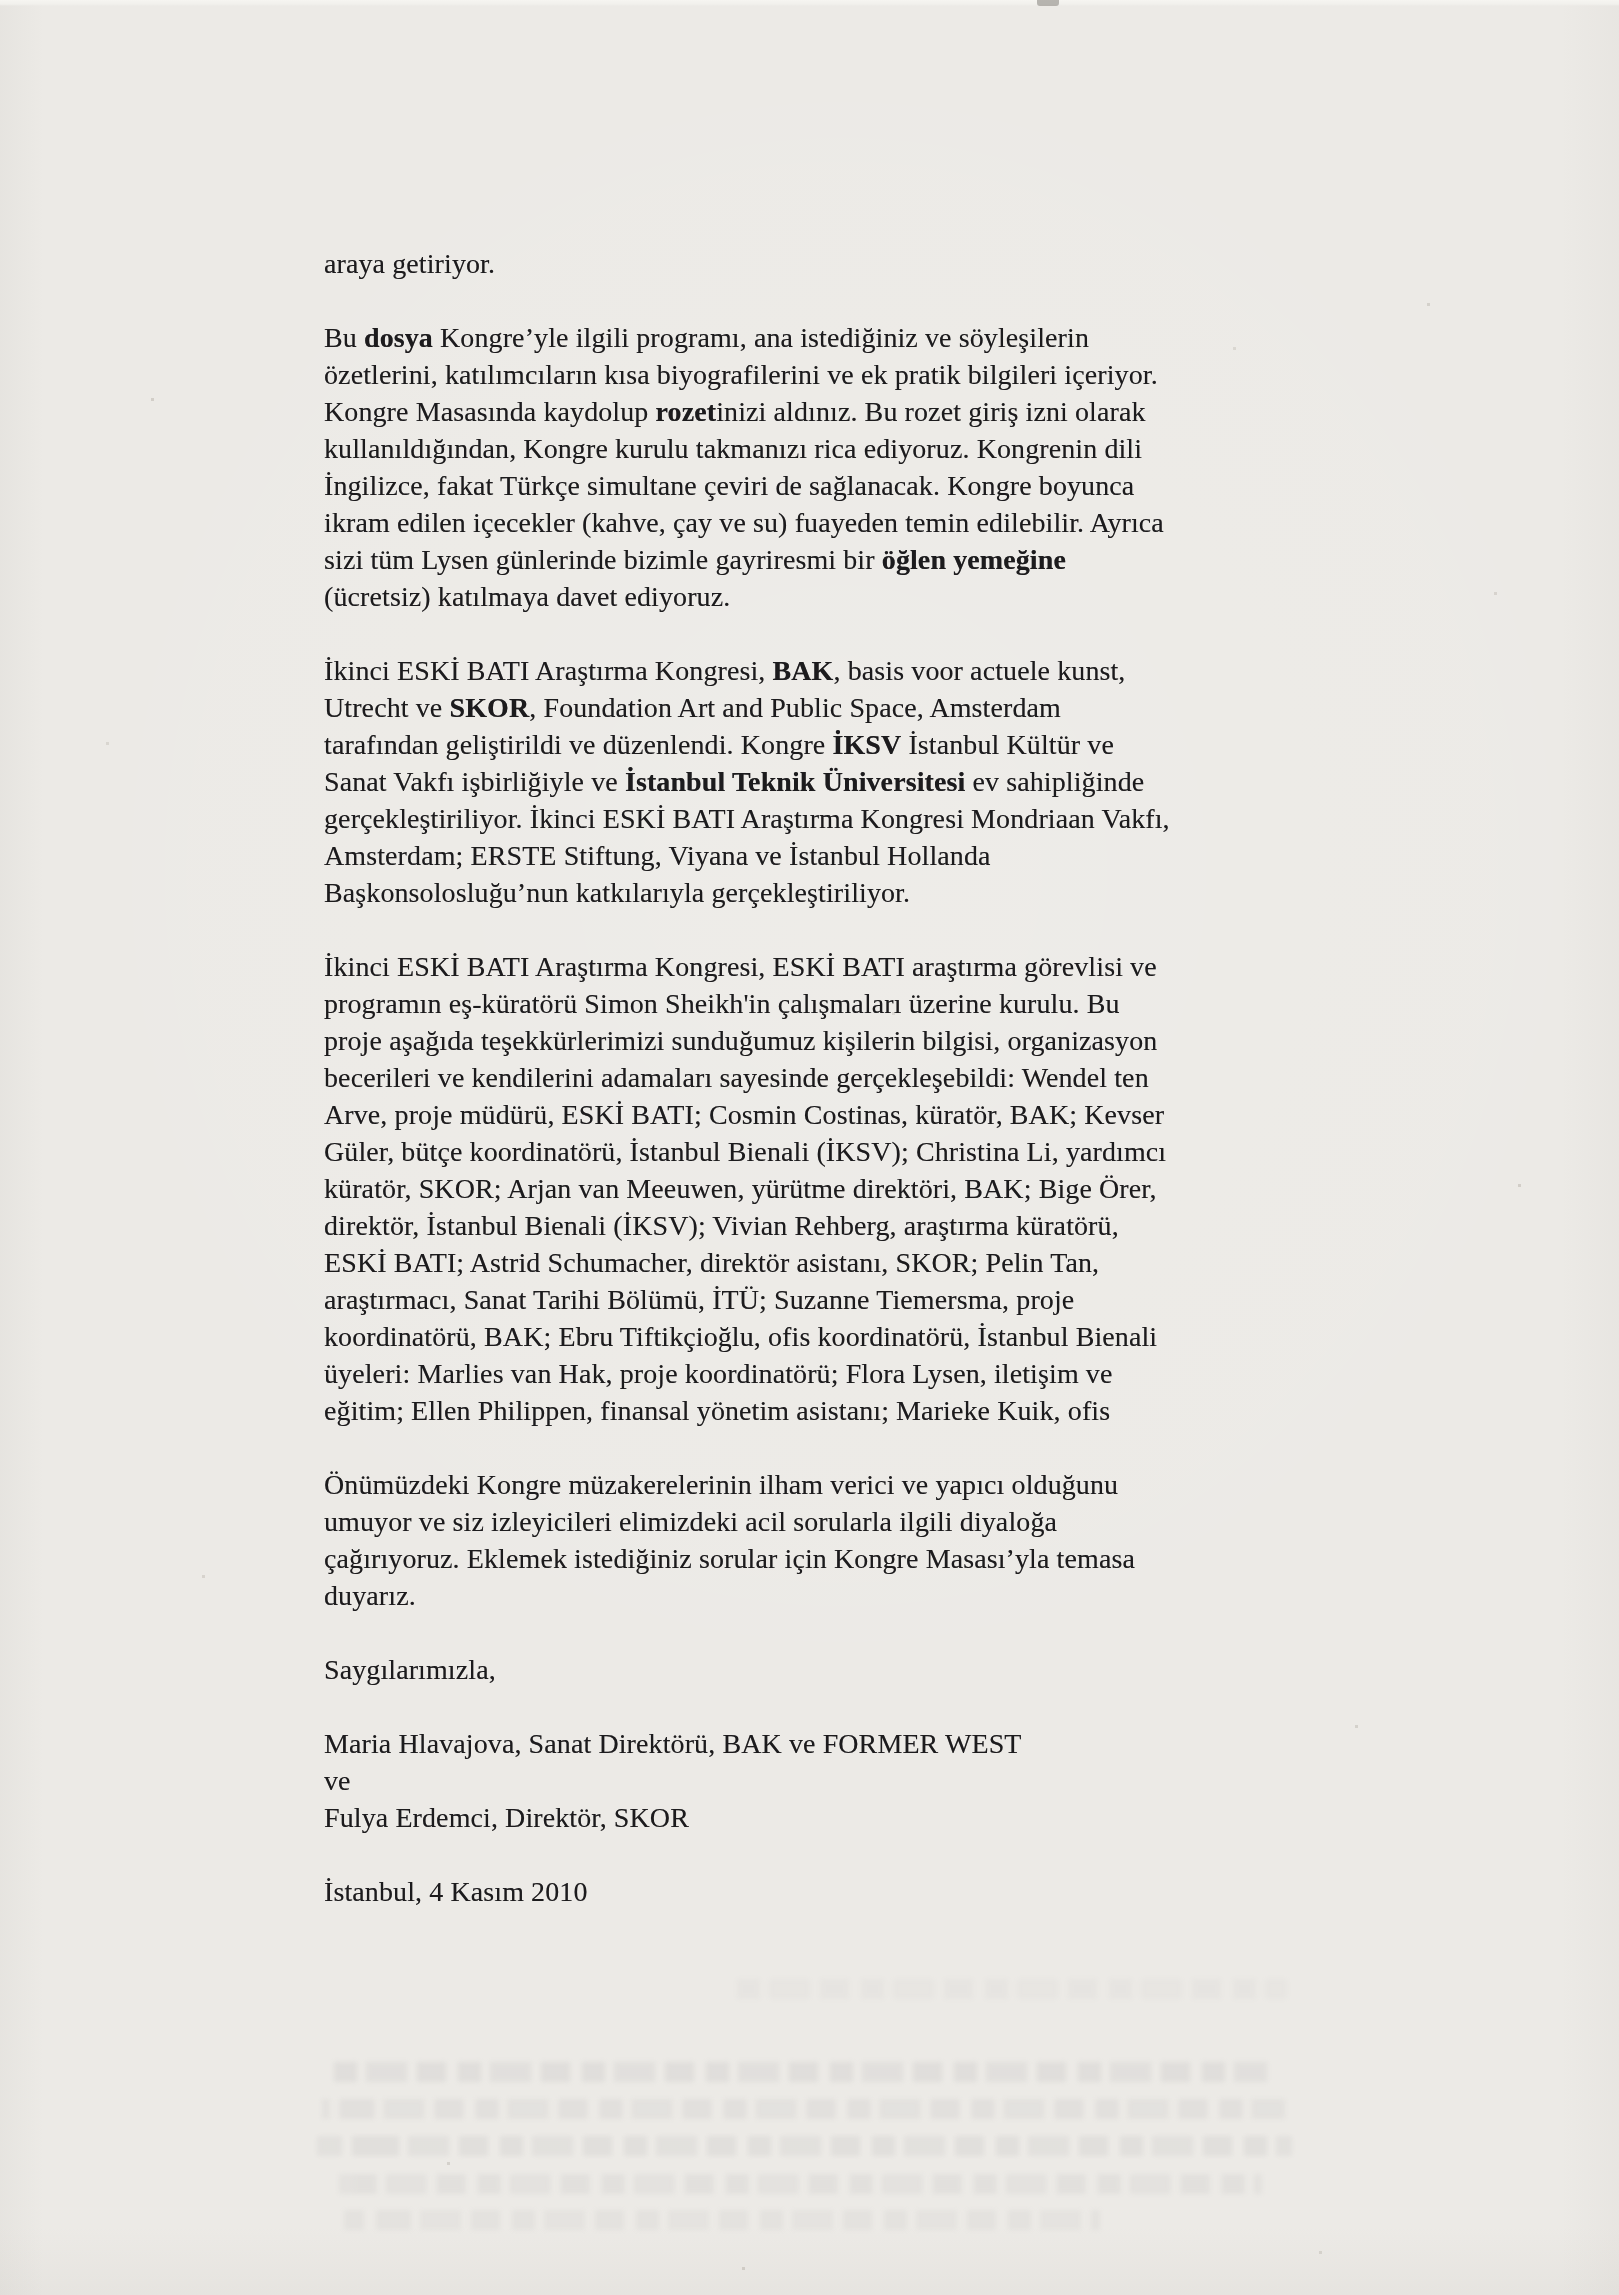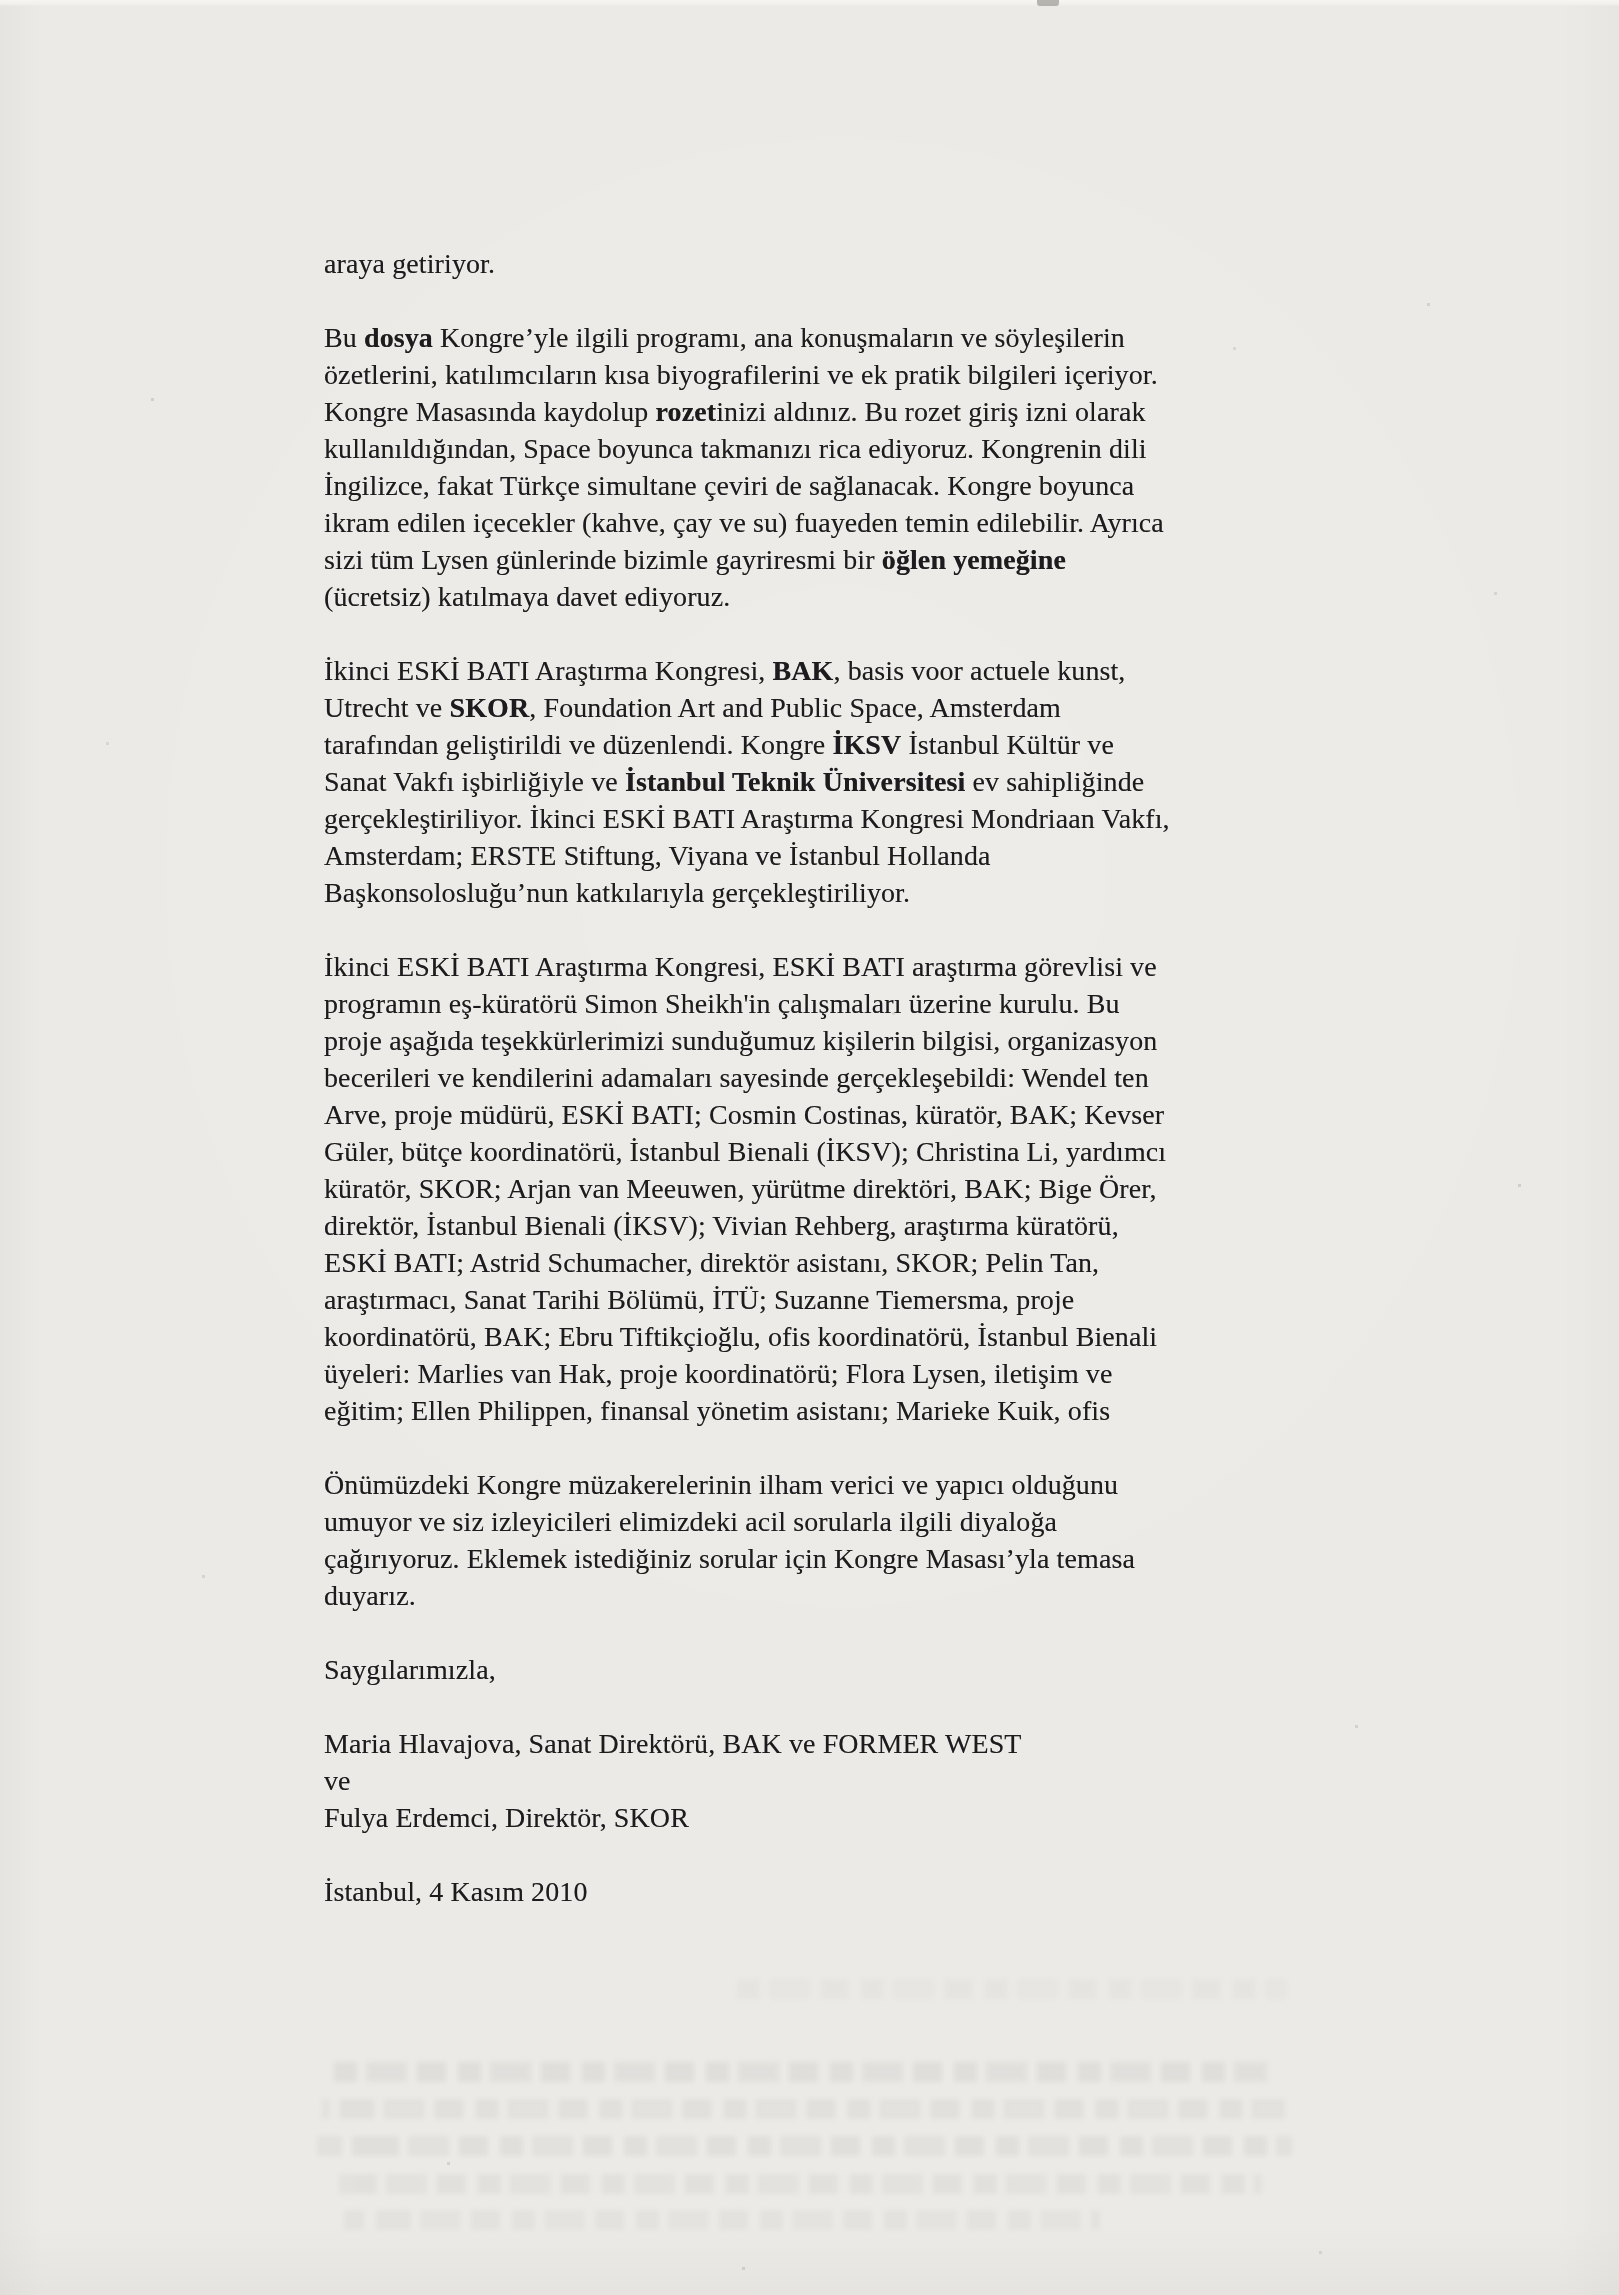--- a/index.html
+++ b/index.html
@@ -79,24 +79,24 @@
 
 <div class="page">
   <div class="scan-edge"></div>
   <div class="edge-mark"></div>
 
   <div class="letter">
       <div class="para">
         <div class="line"><span class="seg">araya getiriyor.</span></div>
       </div>
       <div class="para">
-        <div class="line"><span class="seg">Bu </span><span class="seg bold">dosya</span><span class="seg"> Kongre’yle ilgili programı, ana konuşmaların ve söyleşilerin</span></div>
+        <div class="line"><span class="seg">Bu </span><span class="seg bold">dosya</span><span class="seg"> Kongre’yle ilgili programı, ana istediğiniz ve söyleşilerin</span></div>
         <div class="line"><span class="seg">özetlerini, katılımcıların kısa biyografilerini ve ek pratik bilgileri içeriyor.</span></div>
         <div class="line"><span class="seg">Kongre Masasında kaydolup </span><span class="seg bold">rozet</span><span class="seg">inizi aldınız. Bu rozet giriş izni olarak</span></div>
-        <div class="line"><span class="seg">kullanıldığından, Space boyunca takmanızı rica ediyoruz. Kongrenin dili</span></div>
+        <div class="line"><span class="seg">kullanıldığından, Kongre kurulu takmanızı rica ediyoruz. Kongrenin dili</span></div>
         <div class="line"><span class="seg">İngilizce, fakat Türkçe simultane çeviri de sağlanacak. Kongre boyunca</span></div>
         <div class="line"><span class="seg">ikram edilen içecekler (kahve, çay ve su) fuayeden temin edilebilir. Ayrıca</span></div>
         <div class="line"><span class="seg">sizi tüm Lysen günlerinde bizimle gayriresmi bir </span><span class="seg bold">öğlen yemeğine</span></div>
         <div class="line"><span class="seg">(ücretsiz) katılmaya davet ediyoruz.</span></div>
       </div>
       <div class="para">
         <div class="line"><span class="seg">İkinci ESKİ BATI Araştırma Kongresi, </span><span class="seg bold">BAK</span><span class="seg">, basis voor actuele kunst,</span></div>
         <div class="line"><span class="seg">Utrecht ve </span><span class="seg bold">SKOR</span><span class="seg">, Foundation Art and Public Space, Amsterdam</span></div>
         <div class="line"><span class="seg">tarafından geliştirildi ve düzenlendi. Kongre </span><span class="seg bold">İKSV</span><span class="seg"> İstanbul Kültür ve</span></div>
         <div class="line"><span class="seg">Sanat Vakfı işbirliğiyle ve </span><span class="seg bold">İstanbul Teknik Üniversitesi</span><span class="seg"> ev sahipliğinde</span></div>

